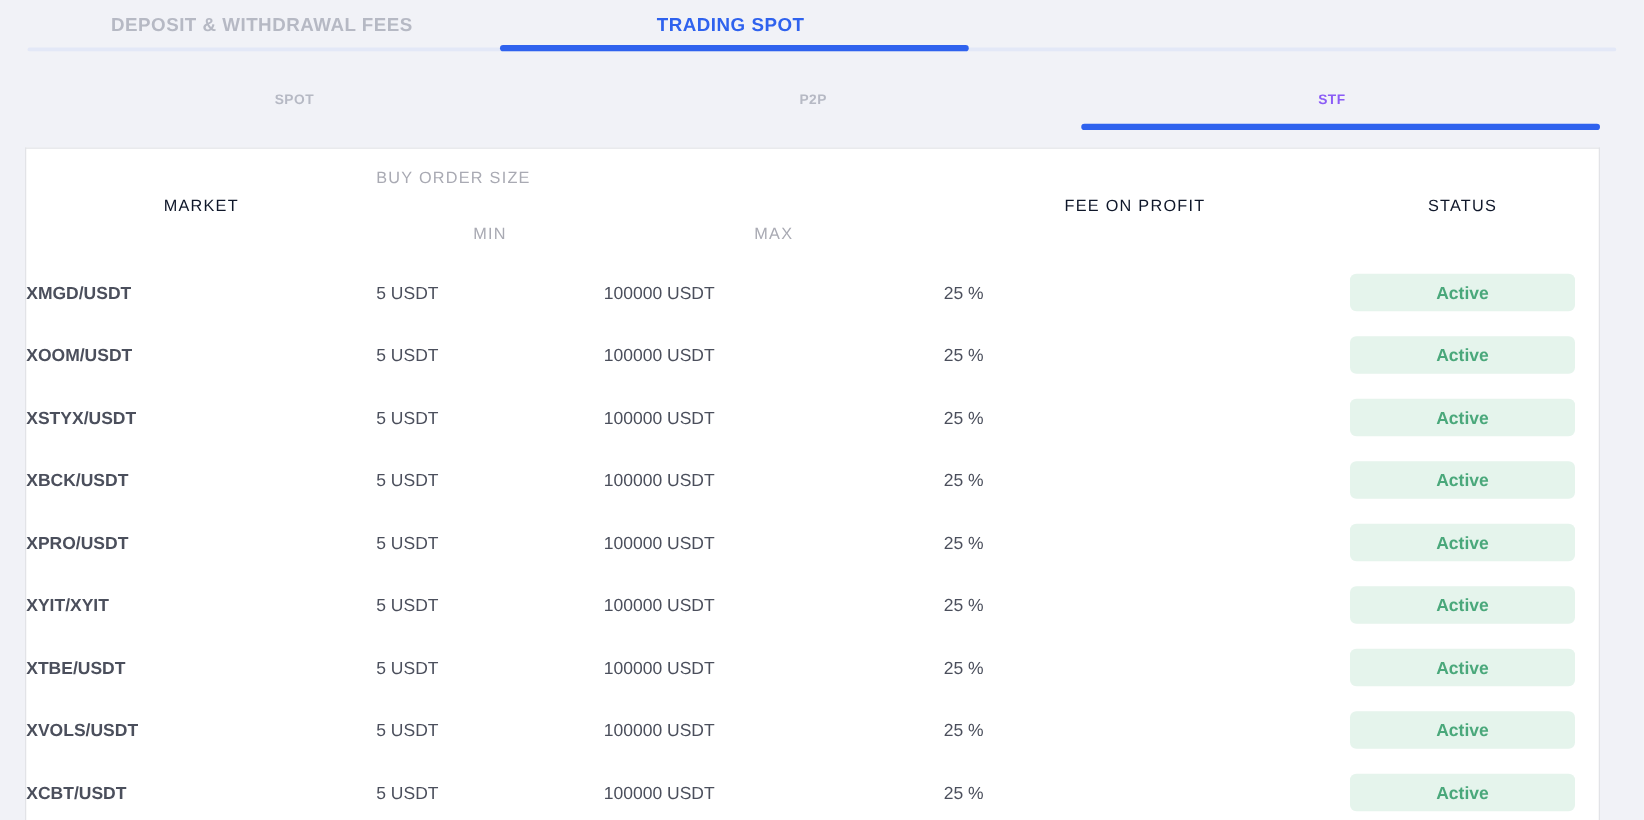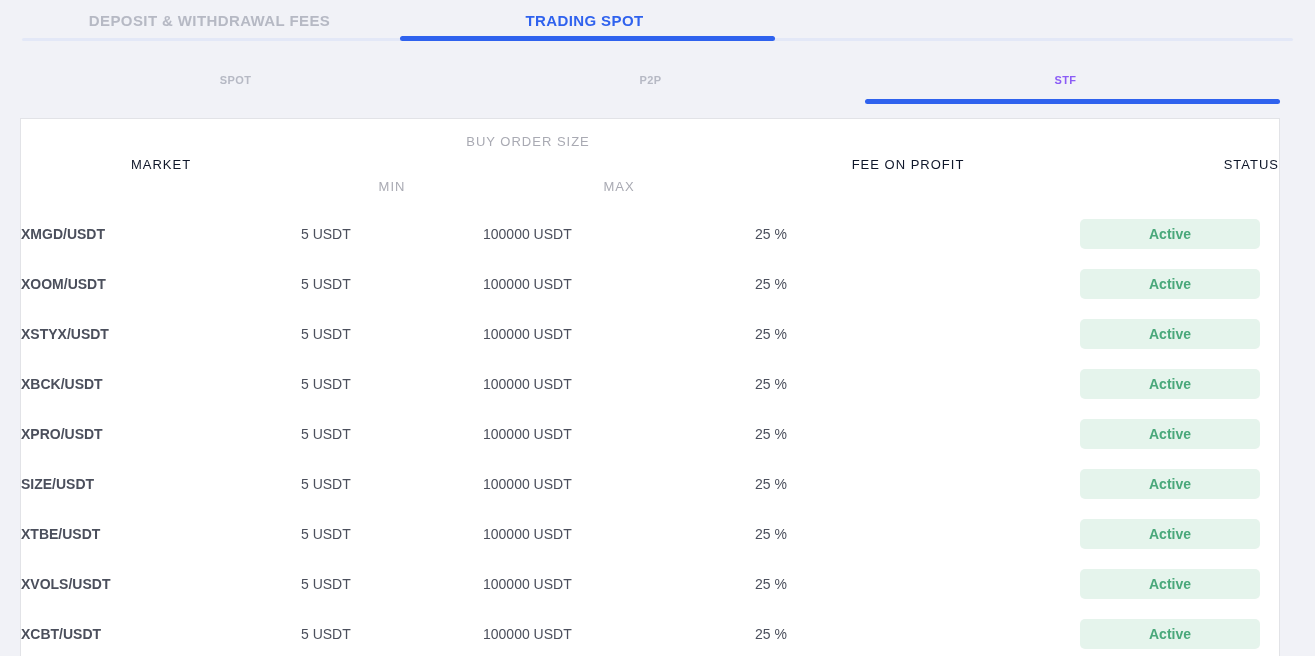--- a/index.html
+++ b/index.html
@@ -135,41 +135,41 @@
     text-align: center;
     font-size: 13px;
     font-weight: normal;
     letter-spacing: 1px;
     color: #0f172a;
     border-bottom: 1px solid #e2e3e7;
   }
   .hdr-group {
     height: 44px;
     vertical-align: middle;
-    text-align: center;
+    text-align: left;
     font-size: 13px;
     font-weight: normal;
     letter-spacing: 1px;
     color: #a9aab3;
     border-bottom: 1px solid #ededef;
     border-left: 1px solid #e9eaed;
   }
   .hdr-sub {
     height: 46px;
     vertical-align: middle;
     text-align: center;
     font-size: 13px;
     font-weight: normal;
     letter-spacing: 1px;
     color: #a9aab3;
     border-bottom: 1px solid #e2e3e7;
     border-left: 1px solid #e9eaed;
   }
   .hdr-fee { border-left: 1px solid #e9eaed; }
-  .hdr-status { border-left: 1px solid #e9eaed; text-align: right; }
+  .hdr-status { border-left: 1px solid #e9eaed; }
 
   
   table.fees tbody td {
     height: 50px;
     vertical-align: middle;
     font-size: 14px;
     color: #4b4f5c;
   }
   .cell-market {
     padding-left: 22px;
@@ -276,21 +276,21 @@
             <td class="cell-status"><span class="badge">Active</span></td>
           </tr>
           <tr>
             <td class="cell-market">XPRO/USDT</td>
             <td class="cell-min">5 USDT</td>
             <td class="cell-max">100000 USDT</td>
             <td class="cell-fee">25 %</td>
             <td class="cell-status"><span class="badge">Active</span></td>
           </tr>
           <tr>
-            <td class="cell-market">SIZE/USDT</td>
+            <td class="cell-market">XYIT/XYIT</td>
             <td class="cell-min">5 USDT</td>
             <td class="cell-max">100000 USDT</td>
             <td class="cell-fee">25 %</td>
             <td class="cell-status"><span class="badge">Active</span></td>
           </tr>
           <tr>
             <td class="cell-market">XTBE/USDT</td>
             <td class="cell-min">5 USDT</td>
             <td class="cell-max">100000 USDT</td>
             <td class="cell-fee">25 %</td>

